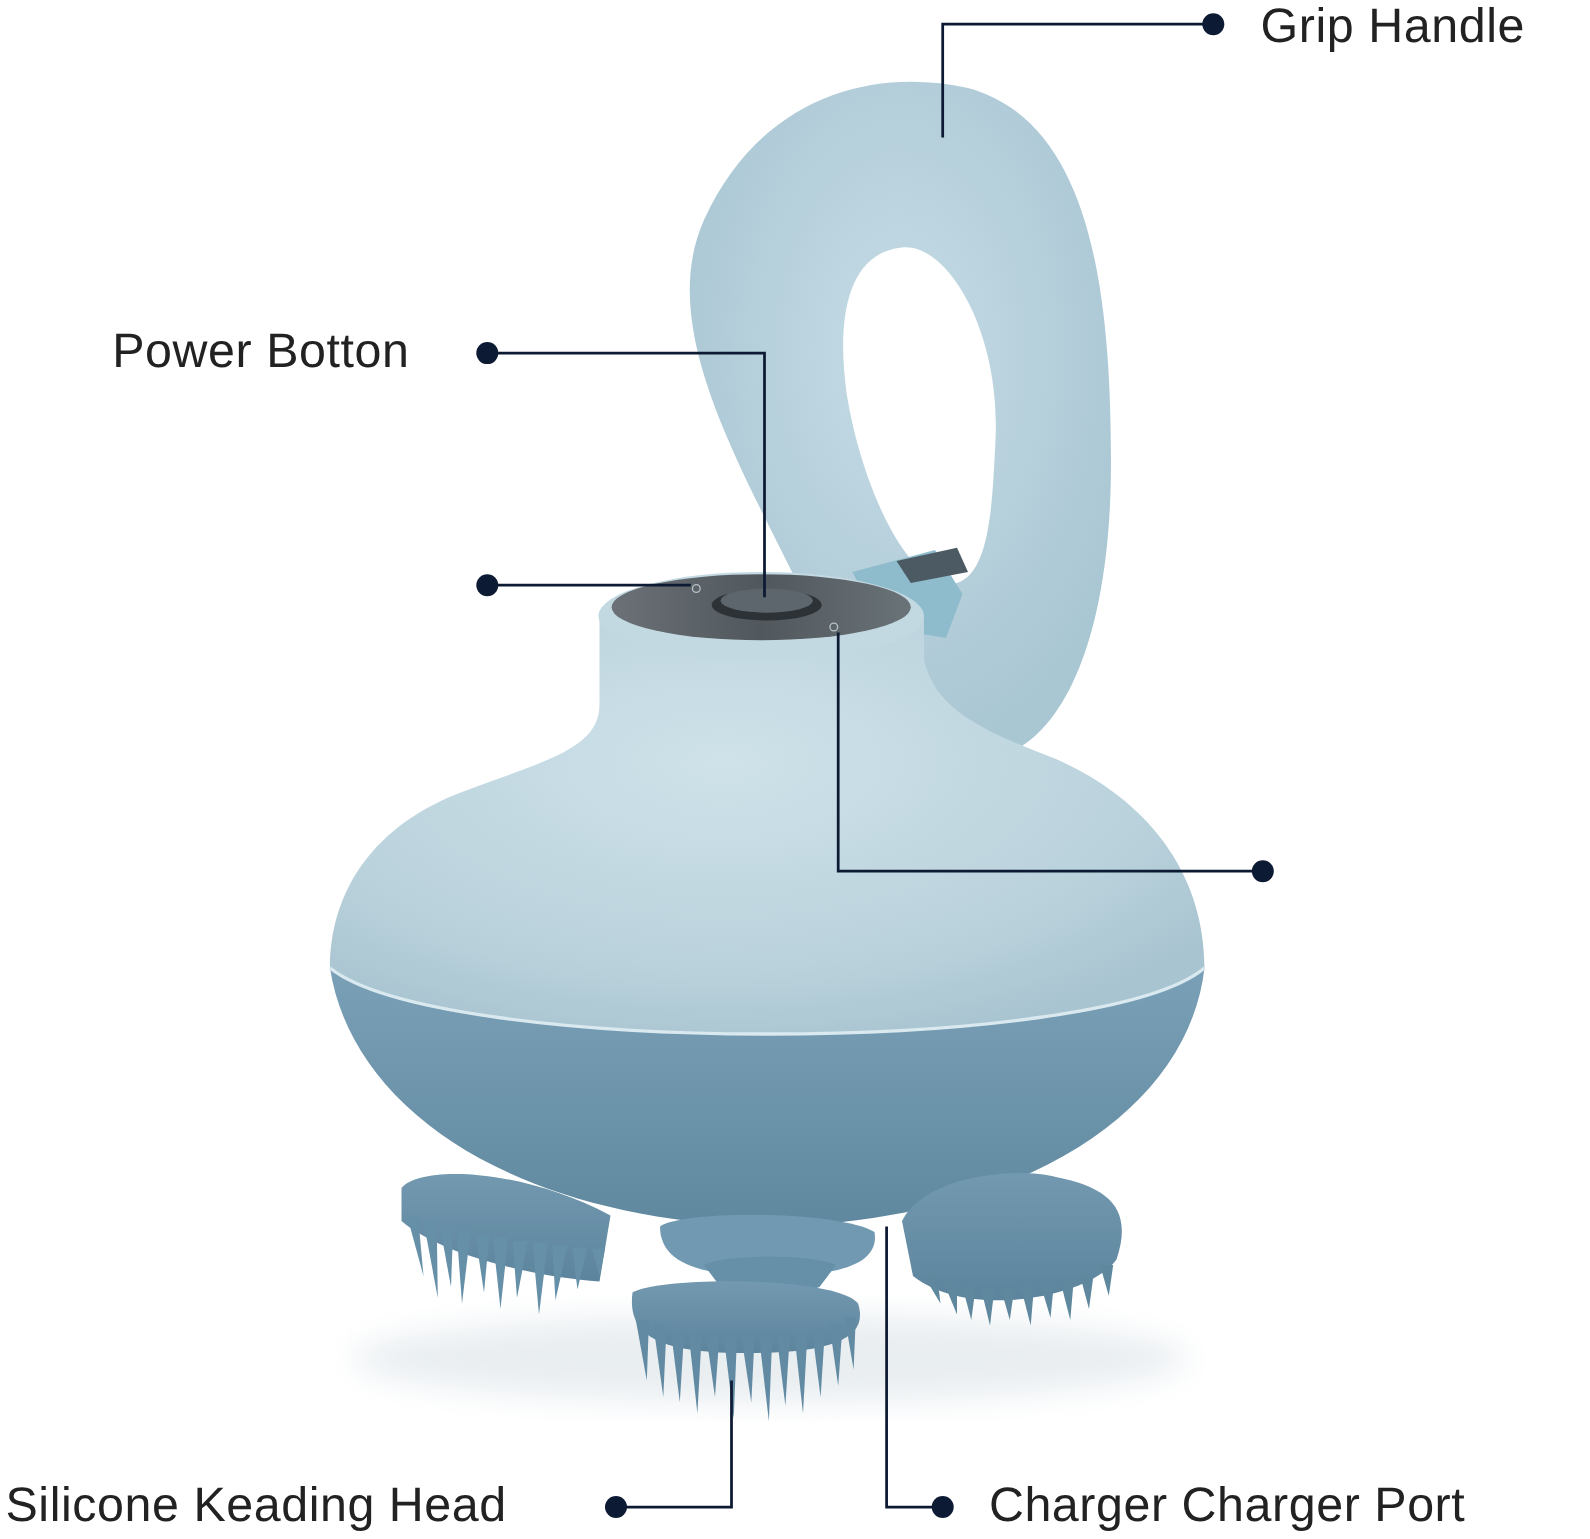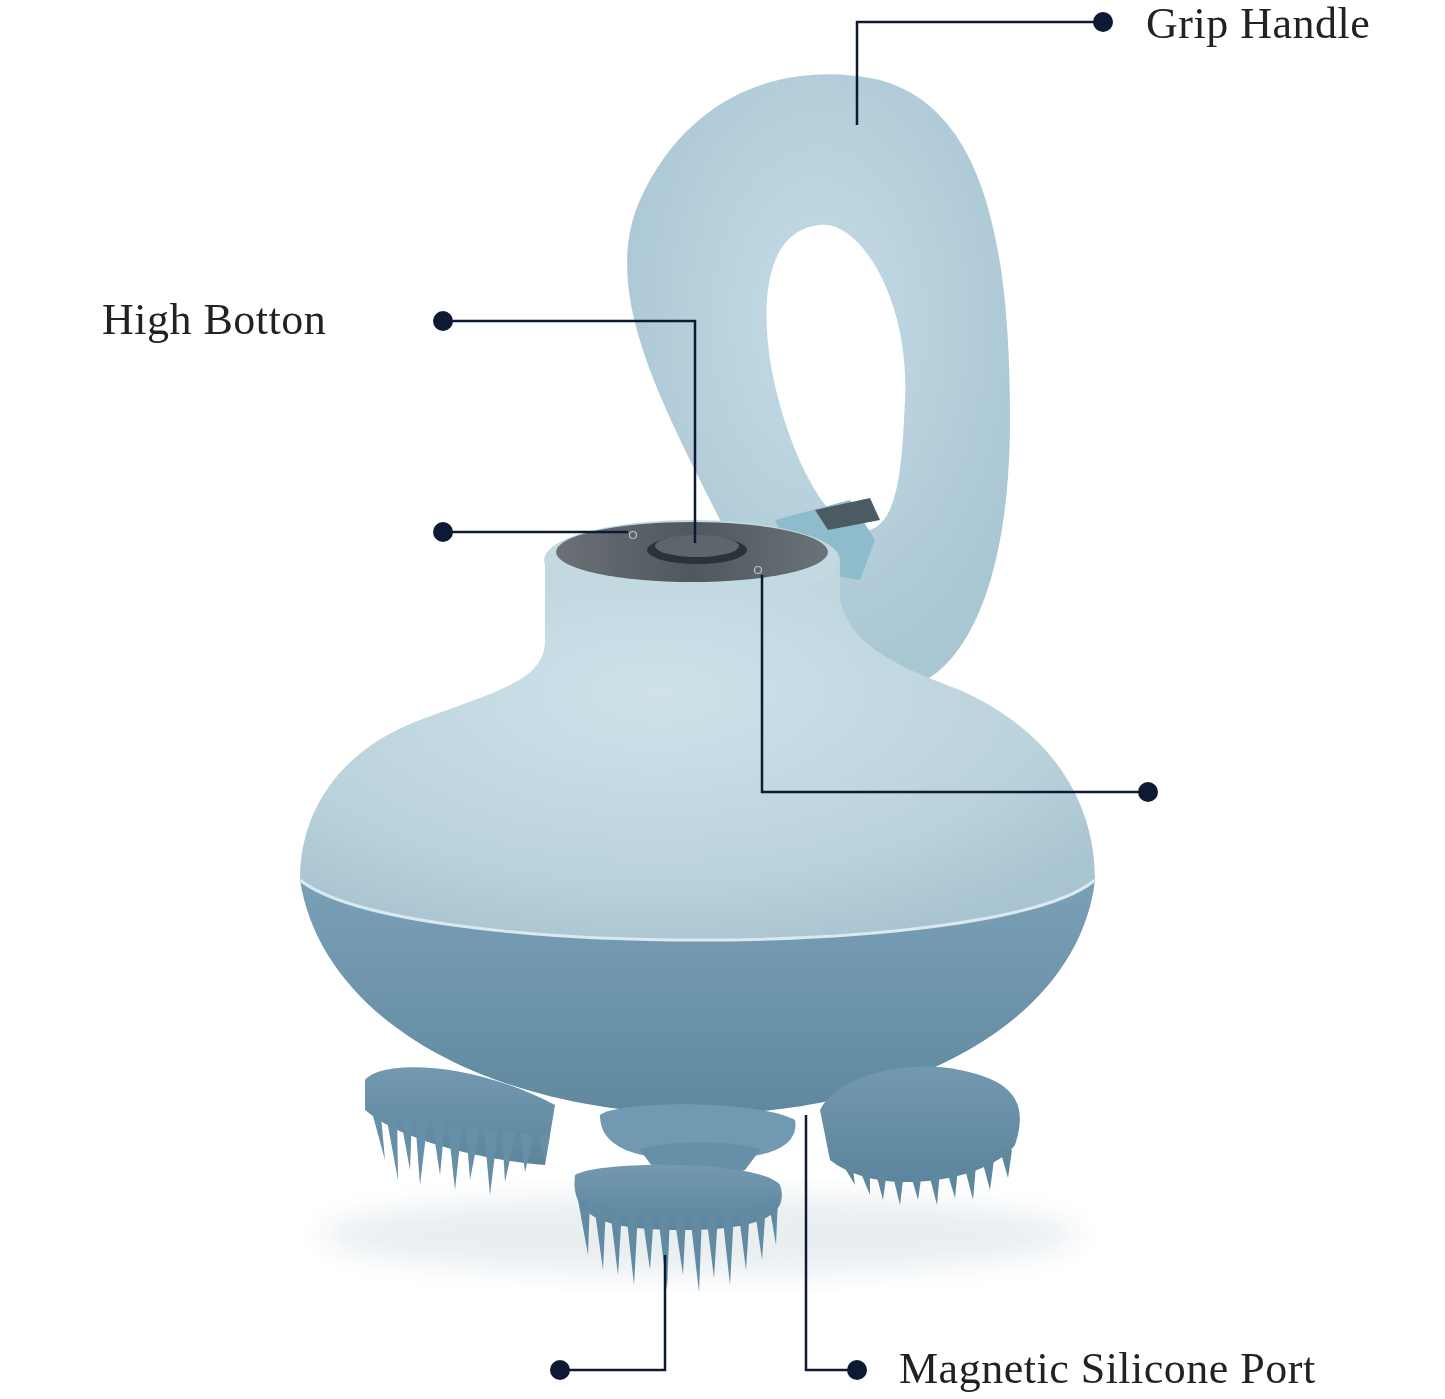--- a/index.html
+++ b/index.html
@@ -1,18 +1,18 @@
 <!DOCTYPE html>
 <html><head>
 <meta charset="utf-8">
 <style>
   html, body { margin: 0; padding: 0; background: #ffffff; }
   body { width: 1445px; height: 1399px; position: relative; overflow: hidden;
          font-family: "Liberation Sans", "DejaVu Sans", sans-serif; }
-  .stage { position: absolute; left: 0; top: 0; width: 1445px; height: 1340px; font-family: Liberation Serif, serif; }
+  .stage { position: absolute; left: 0; top: 0; width: 1445px; height: 1340px; }
   svg.art { position: absolute; left: 0; top: 0; }
   .label { position: absolute; font-size: 44px; color: #222222; white-space: nowrap;
            letter-spacing: 0.5px; line-height: 1; }
 </style>
 </head>
 <body>
 
 <div class="stage">
 
   <svg class="art" width="1445" height="1399" viewBox="0 0 1445 1399">
@@ -167,16 +167,17 @@
       <polyline points="665,1255 665,1370 562,1370"></polyline>
       <circle cx="560" cy="1370" r="10" fill="#0d1a33" stroke="none"></circle>
     </g>
     <g stroke="#0d1a33" stroke-width="2.5" fill="none">
       <polyline points="806,1115 806,1370 855,1370"></polyline>
       <circle cx="857" cy="1370" r="10" fill="#0d1a33" stroke="none"></circle>
     </g>
   </svg>
 
   <div class="label" style="left:1146px; top:2px;">Grip Handle</div>
-  <div class="label" style="left:102px; top:298px;">High Botton</div>
-  <div class="label" style="left:899px; top:1347px;">Magnetic Silicone Port</div>
+  <div class="label" style="left:102px; top:298px;">Power Botton</div>
+  <div class="label" style="left:5px; top:1347px;">Silicone Keading Head</div>
+  <div class="label" style="left:899px; top:1347px;">Charger Charger Port</div>
 
 </div>
 
 </body></html>

